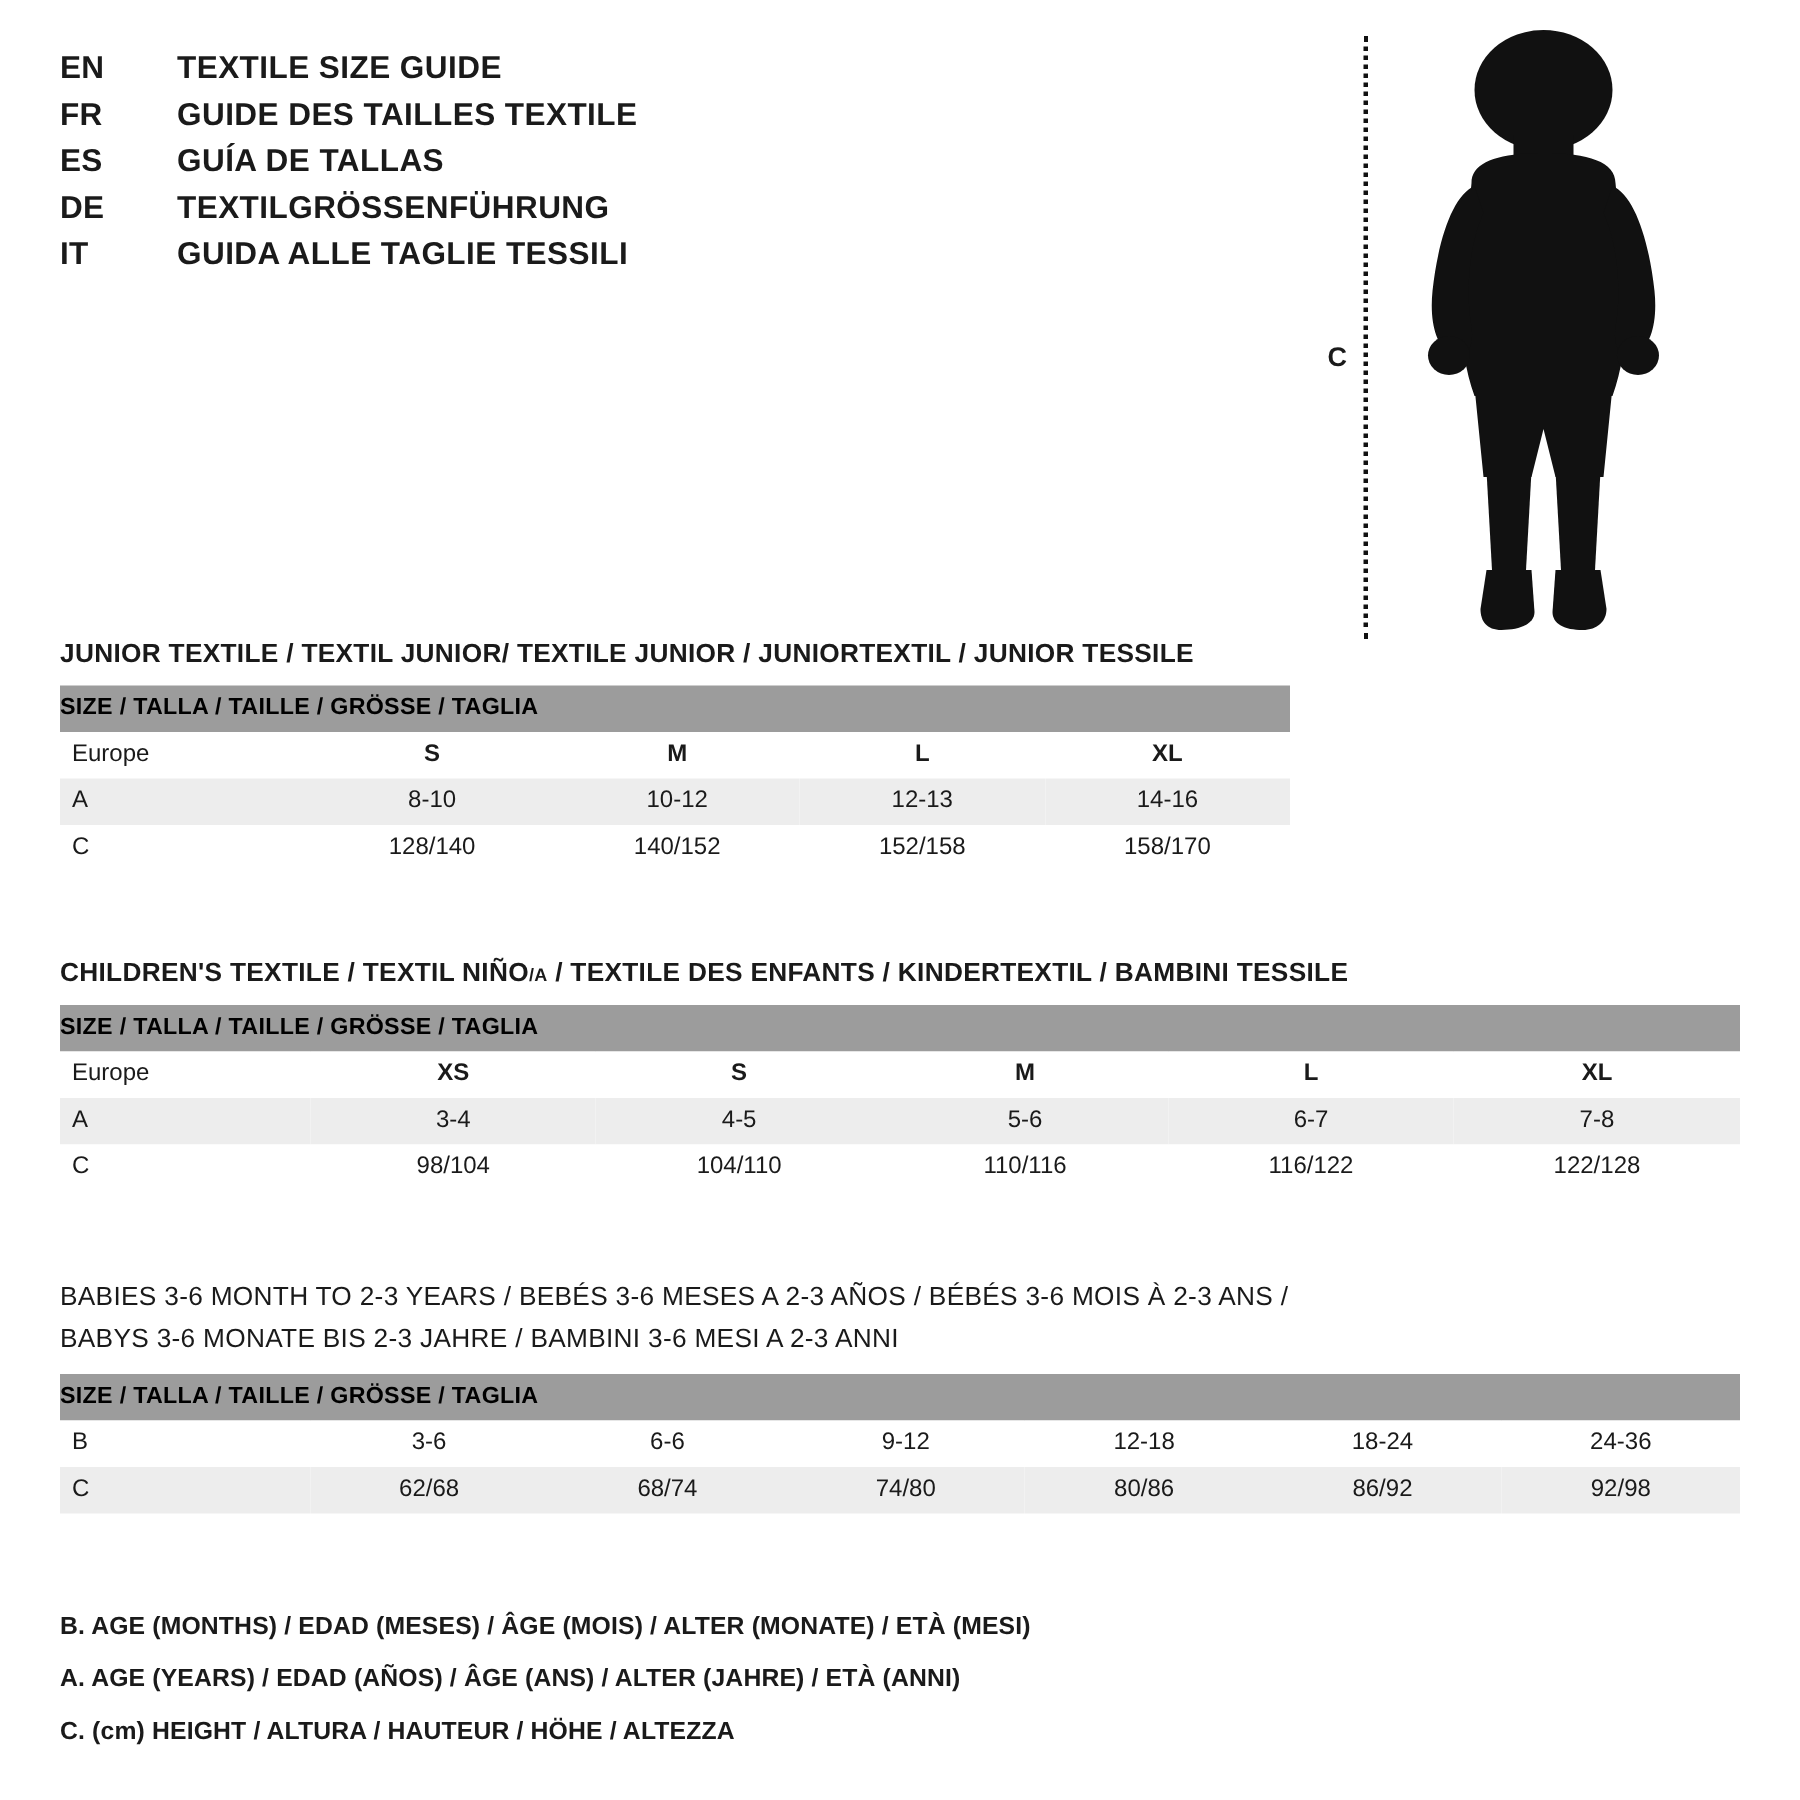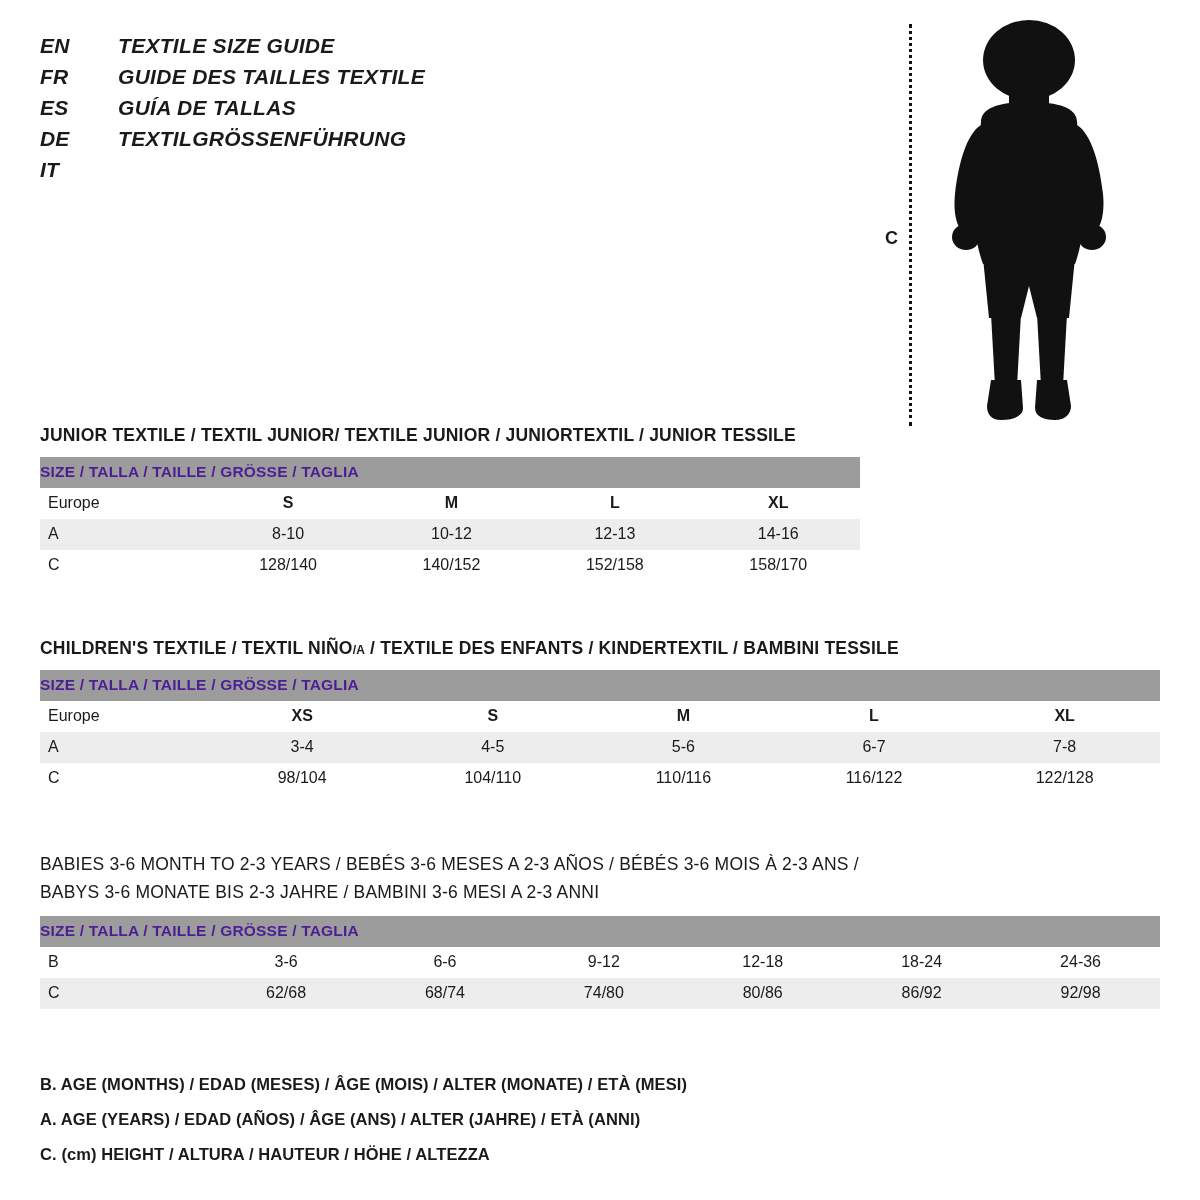--- a/index.html
+++ b/index.html
@@ -23,21 +23,20 @@
     box-sizing: border-box;
     padding: 28px 40px 20px 40px;
   }
 
   
   .title-block {
     position: absolute;
     left: 40px;
     top: 30px;
     width: 700px;
-    font-style: italic;
   }
   .title-row {
     display: flex;
     align-items: baseline;
     height: 31px;
     line-height: 31px;
   }
   .title-lang {
     width: 78px;
     flex: 0 0 78px;
@@ -111,21 +110,21 @@
     border-collapse: collapse;
     font-size: 16px;
   }
   table.size-table td {
     padding: 4px 0 5px 0;
     height: 22px;
     vertical-align: middle;
   }
   .hdr-row td {
     background: #9c9c9c;
-    color: #4c1d95;
+    color: #000000;
     font-weight: 700;
     font-size: 15.5px;
     letter-spacing: 0.2px;
     padding-left: 8px;
     height: 26px;
   }
   .row-white td { background: #ffffff; }
   .row-grey td  { background: #ededed; }
   .cell-label {
     padding-left: 8px !important;
@@ -171,20 +170,21 @@
     <div class="title-row">
       <span class="title-lang">ES</span>
       <span class="title-text">GUÍA DE TALLAS</span>
     </div>
     <div class="title-row">
       <span class="title-lang">DE</span>
       <span class="title-text">TEXTILGRÖSSENFÜHRUNG</span>
     </div>
     <div class="title-row">
       <span class="title-lang">IT</span>
+      <span class="title-text">GUIDA ALLE TAGLIE TESSILI</span>
     </div>
   </div>
 
   <div class="figure-area">
     <div class="figure-label">C</div>
     <div class="dotted-line"></div>
     <svg class="silhouette" width="190" height="412" viewBox="0 0 190 412">
       <g fill="#111111">
 
         <ellipse cx="96" cy="42" rx="46" ry="40"></ellipse>

